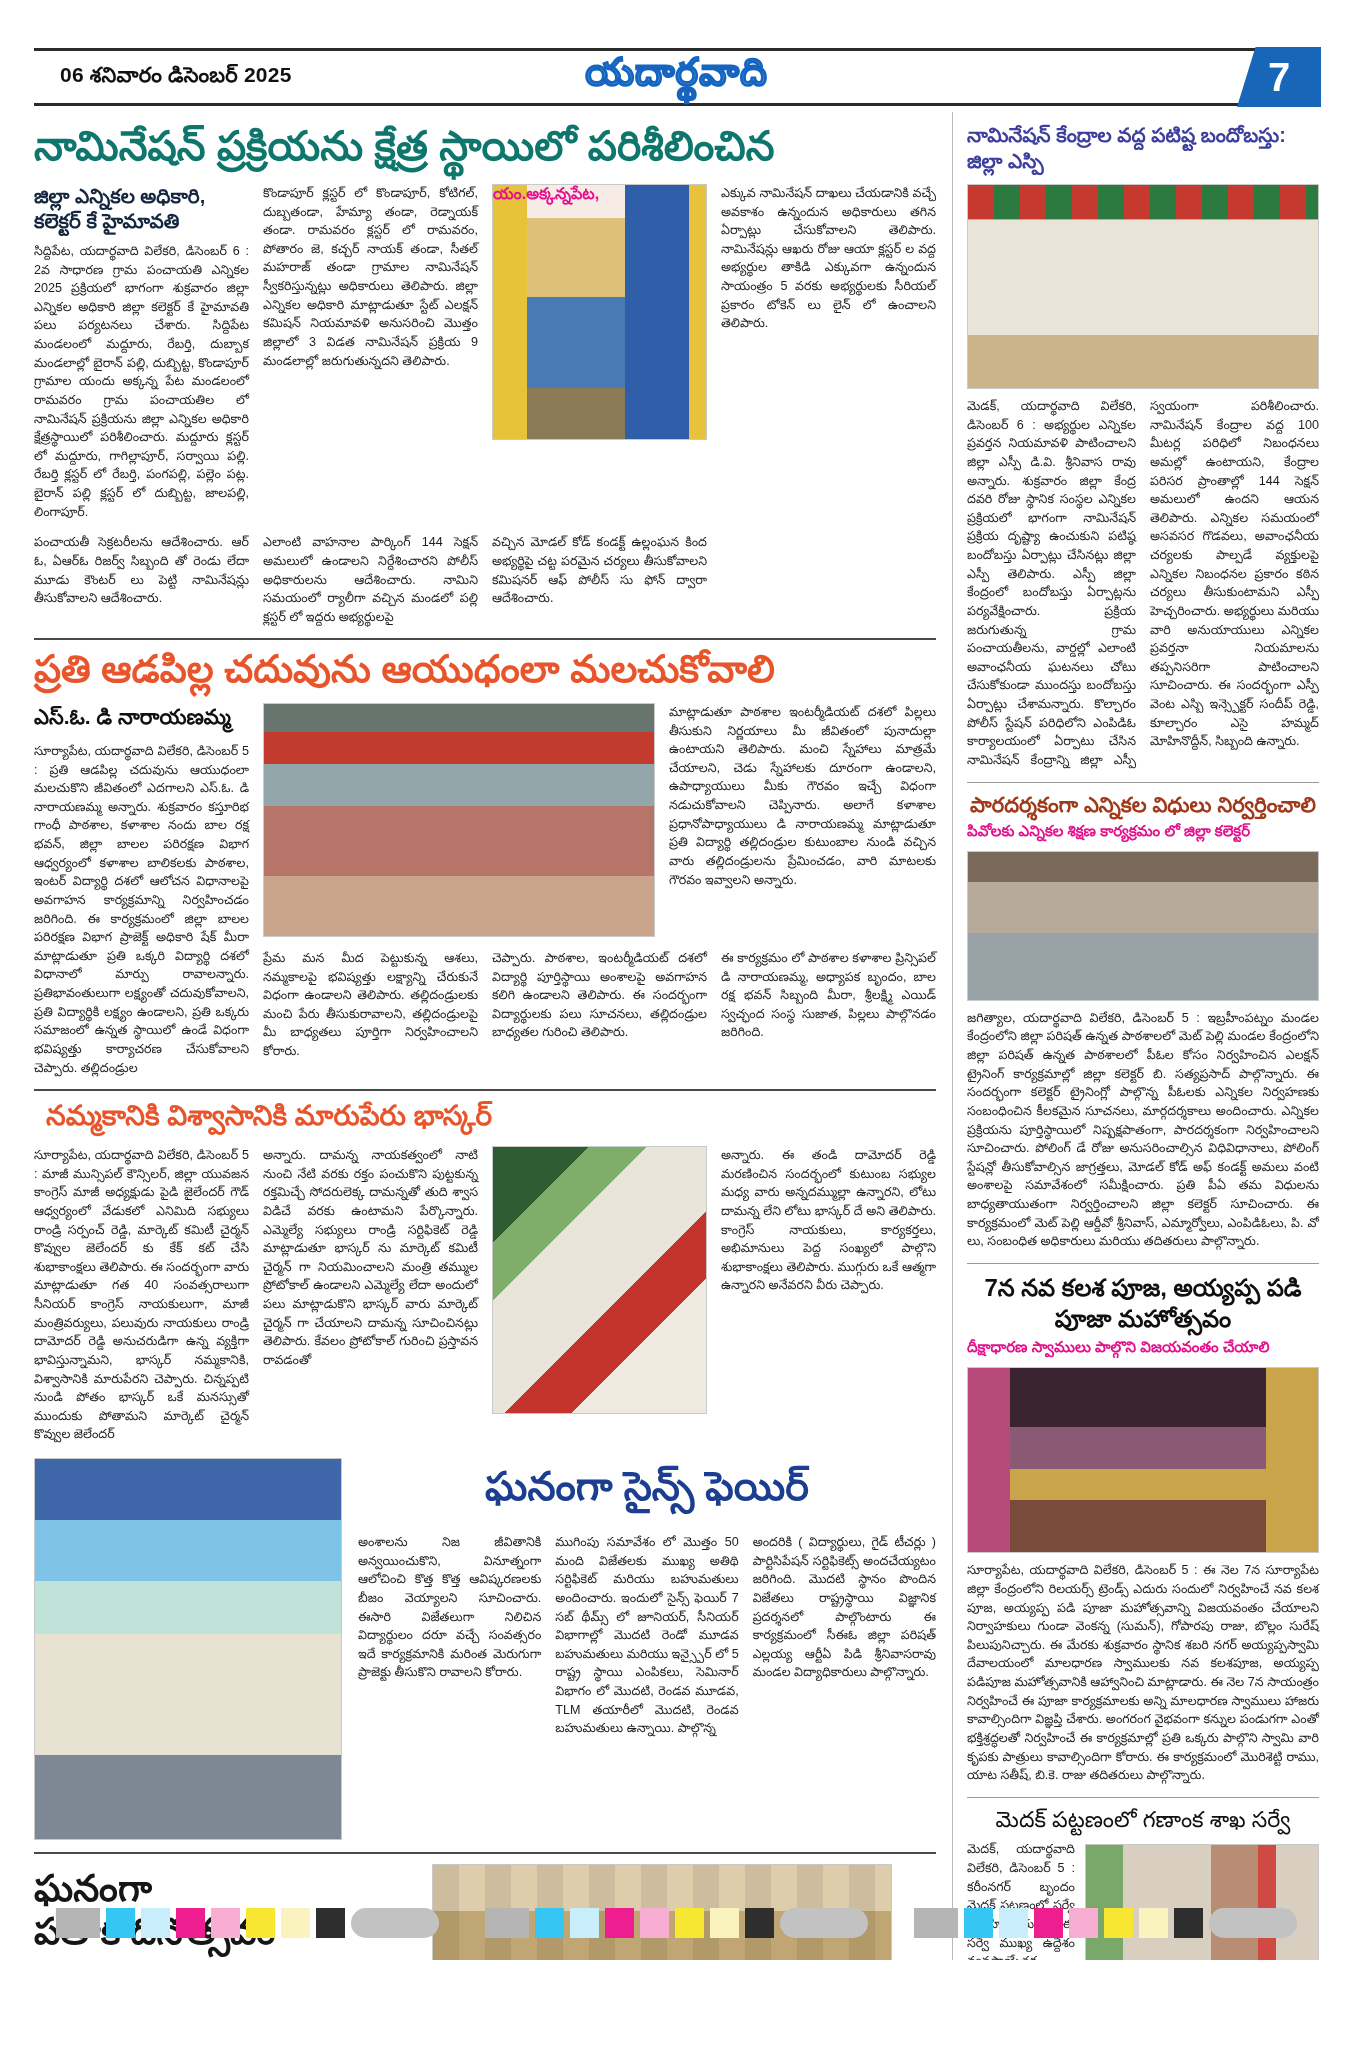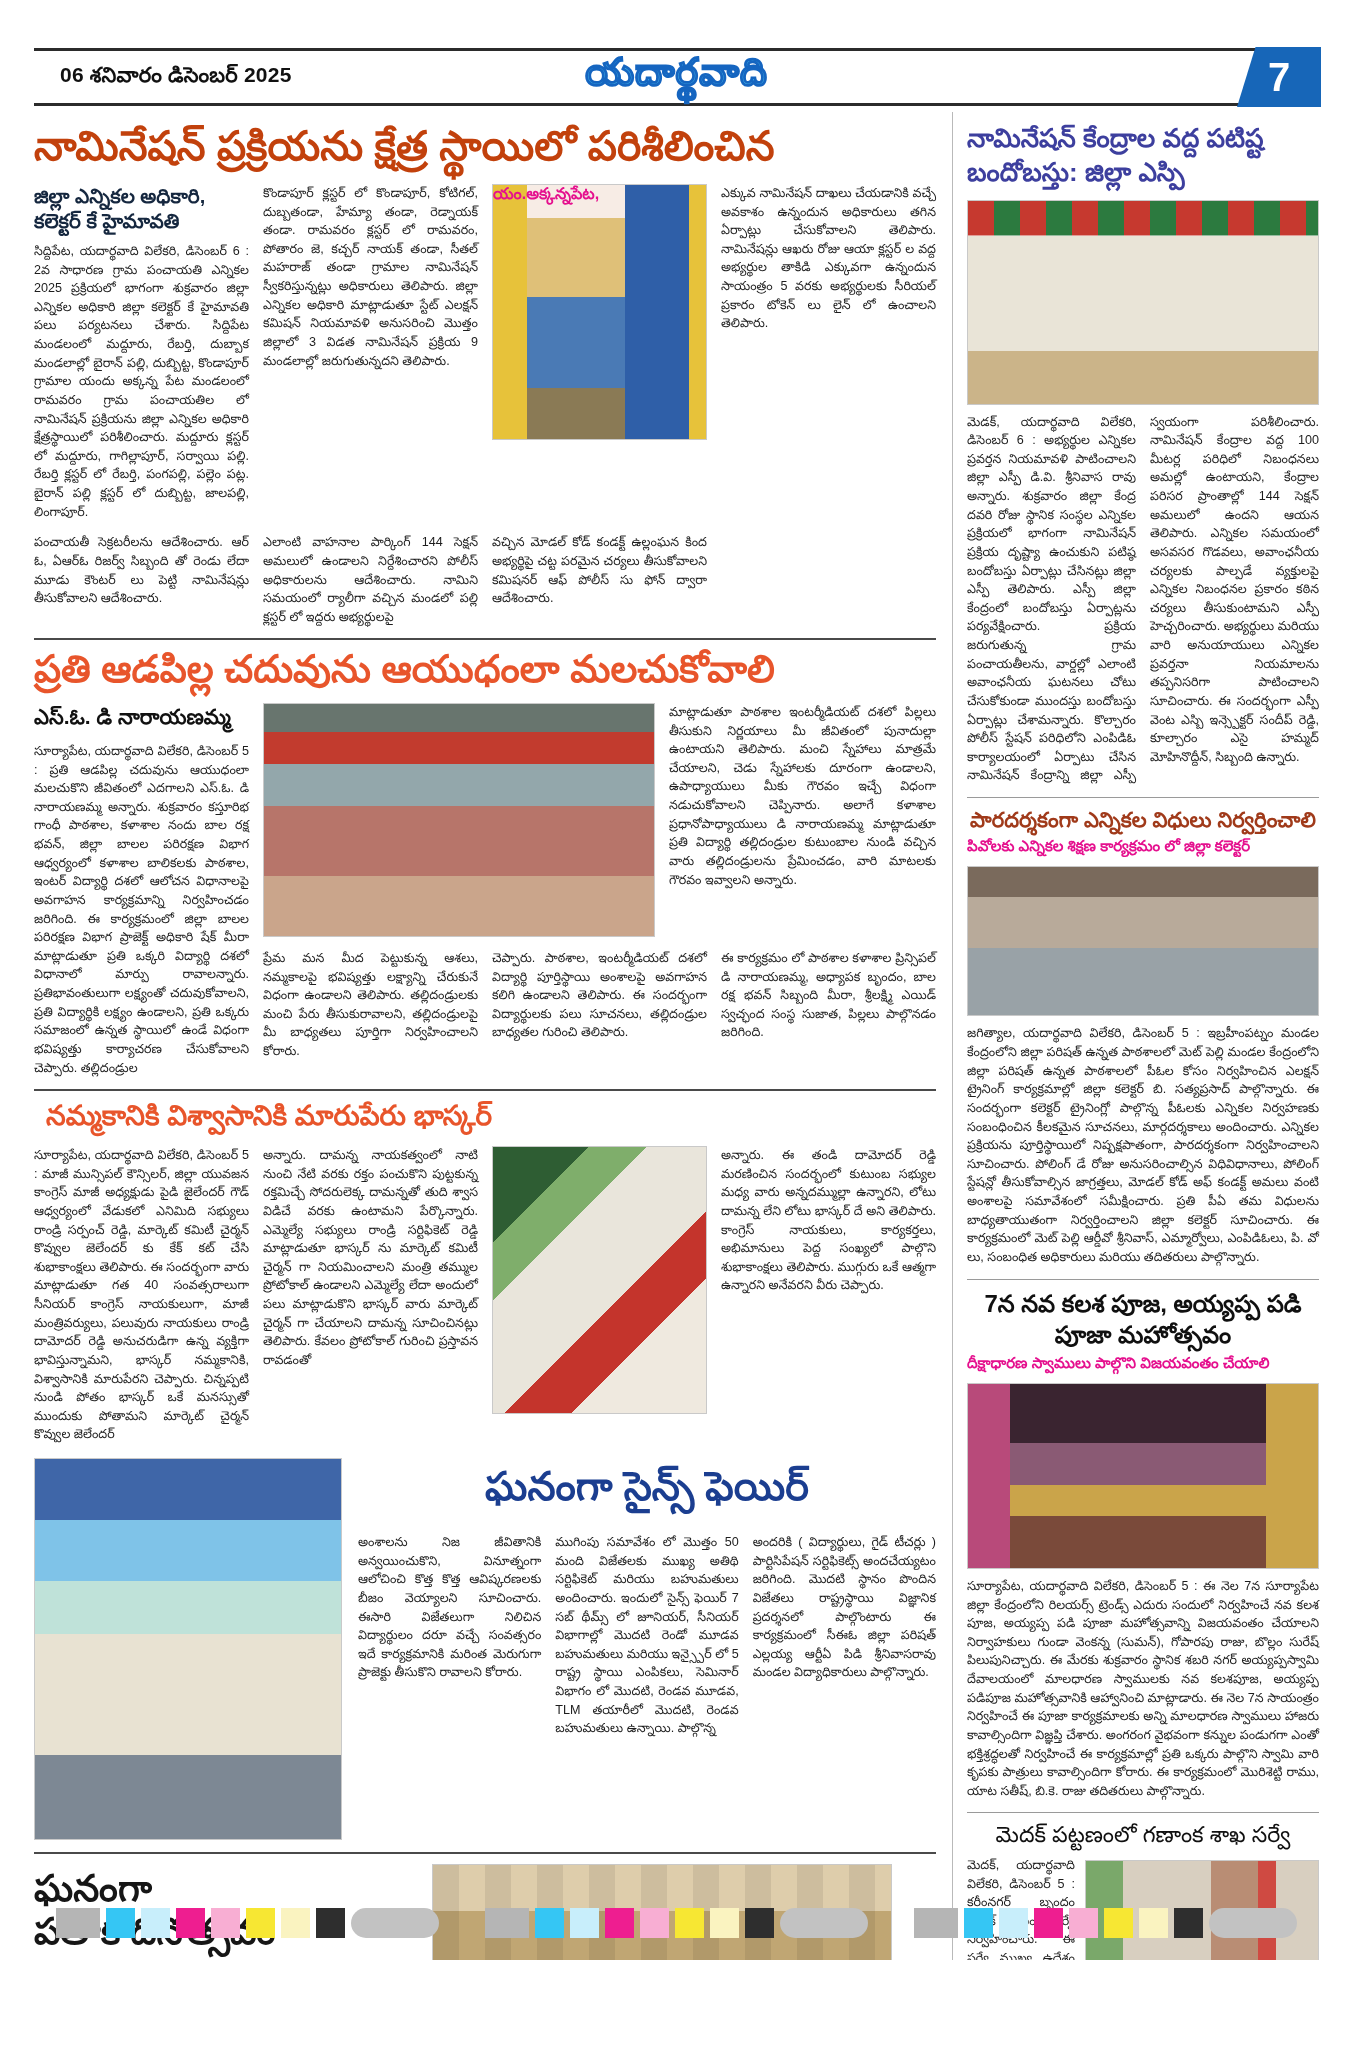--- a/index.html
+++ b/index.html
@@ -15,21 +15,21 @@
         clip-path:polygon(22% 0,100% 0,100% 100%,0 100%);display:flex;align-items:center;justify-content:center;
         color:#fff;font-size:40px;font-weight:bold;}
   
   .content{display:flex;gap:16px;padding:0 34px;margin-top:6px;}
   .left-zone{flex:1;min-width:0;}
   .right-rail{width:352px;flex:none;border-left:1px solid #b9b9b9;padding-left:14px;}
   .body-txt{font-size:12.6px;line-height:1.48;text-align:justify;color:#1d1d1d;}
   .rule{border:none;border-top:2px solid #4a4a4a;margin:12px 0 8px 0;}
   .rule-lt{border:none;border-top:1px solid #9a9a9a;margin:12px 0 8px 0;}
   
-  .headline-a{color:#c2410c;font-size:41px;font-weight:bold;line-height:1.12;margin:12px 0 14px 0;}
+  .headline-a{color:#0f766e;font-size:41px;font-weight:bold;line-height:1.12;margin:12px 0 14px 0;}
   .grid4{display:grid;grid-template-columns:repeat(4,1fr);gap:14px;}
   .subhead-a{color:#15273f;font-size:20px;font-weight:bold;line-height:1.25;margin-bottom:8px;}
   
   .ph{position:relative;overflow:hidden;border:1px solid #c9c9c9;background:#ddd;}
   .ph-a{height:254px;background:
      linear-gradient(90deg,#e7c23a 0 16%,rgba(0,0,0,0) 16%),
      linear-gradient(90deg,rgba(0,0,0,0) 62%,#2f5fa8 62% 92%,#e7c23a 92%),
      linear-gradient(180deg,#f7ece5 0 13%,#dfc078 13% 44%,#4a7ab5 44% 80%,#8a7a55 80%);}
   .ph-a-cap{position:absolute;top:0;left:0;right:0;text-align:left;color:#e5108e;font-weight:bold;font-size:16px;}
   .ph-b{height:232px;background:
@@ -60,21 +60,21 @@
   
   .headline-c{color:#e8552b;font-size:28px;font-weight:bold;line-height:1.1;margin:10px 0 14px 12px;}
   
   .d-row{display:grid;grid-template-columns:308px 1fr;gap:16px;margin-top:14px;}
   .headline-d{color:#1b3e90;font-size:40px;font-weight:bold;text-align:center;margin:6px 0 14px 0;}
   
   .e-row{display:grid;grid-template-columns:382px 460px;gap:16px;margin-top:10px;}
   .headline-e{color:#161616;font-size:37px;font-weight:bold;line-height:1.15;margin:4px 0 10px 0;}
   .subhead-mag{color:#e5108e;font-size:16px;font-weight:bold;line-height:1.3;margin:6px 0;}
   
-  .rail-h1{color:#3d3f9e;font-size:26px;font-weight:bold;line-height:1.3;margin:10px 0 10px 0;}
+  .rail-h1{color:#3d3f9e;font-size:20px;font-weight:bold;line-height:1.3;margin:10px 0 10px 0;}
   .rail-h2{color:#a03a1a;font-size:21px;font-weight:bold;text-align:center;line-height:1.3;margin:8px 0 2px 0;}
   .rail-h3{color:#101010;font-size:24px;font-weight:bold;text-align:center;line-height:1.3;margin:8px 0 2px 0;}
   .rail-h4{color:#101010;font-size:22px;font-weight:normal;text-align:center;line-height:1.3;margin:8px 0 6px 0;}
   .rail-sub{color:#e5108e;font-size:15px;font-weight:bold;text-align:left;margin:4px 0 8px 0;}
   .rail-sub-c{color:#e5108e;font-size:15px;font-weight:bold;text-align:left;margin:4px 0 8px 0;}
   .cols2{column-count:2;column-gap:14px;}
   .mt8{margin-top:8px;}
   
   .calbar{position:absolute;left:56px;right:56px;bottom:22px;display:flex;gap:46px;}
   .cal-group{flex:1;display:flex;gap:6px;align-items:center;}

